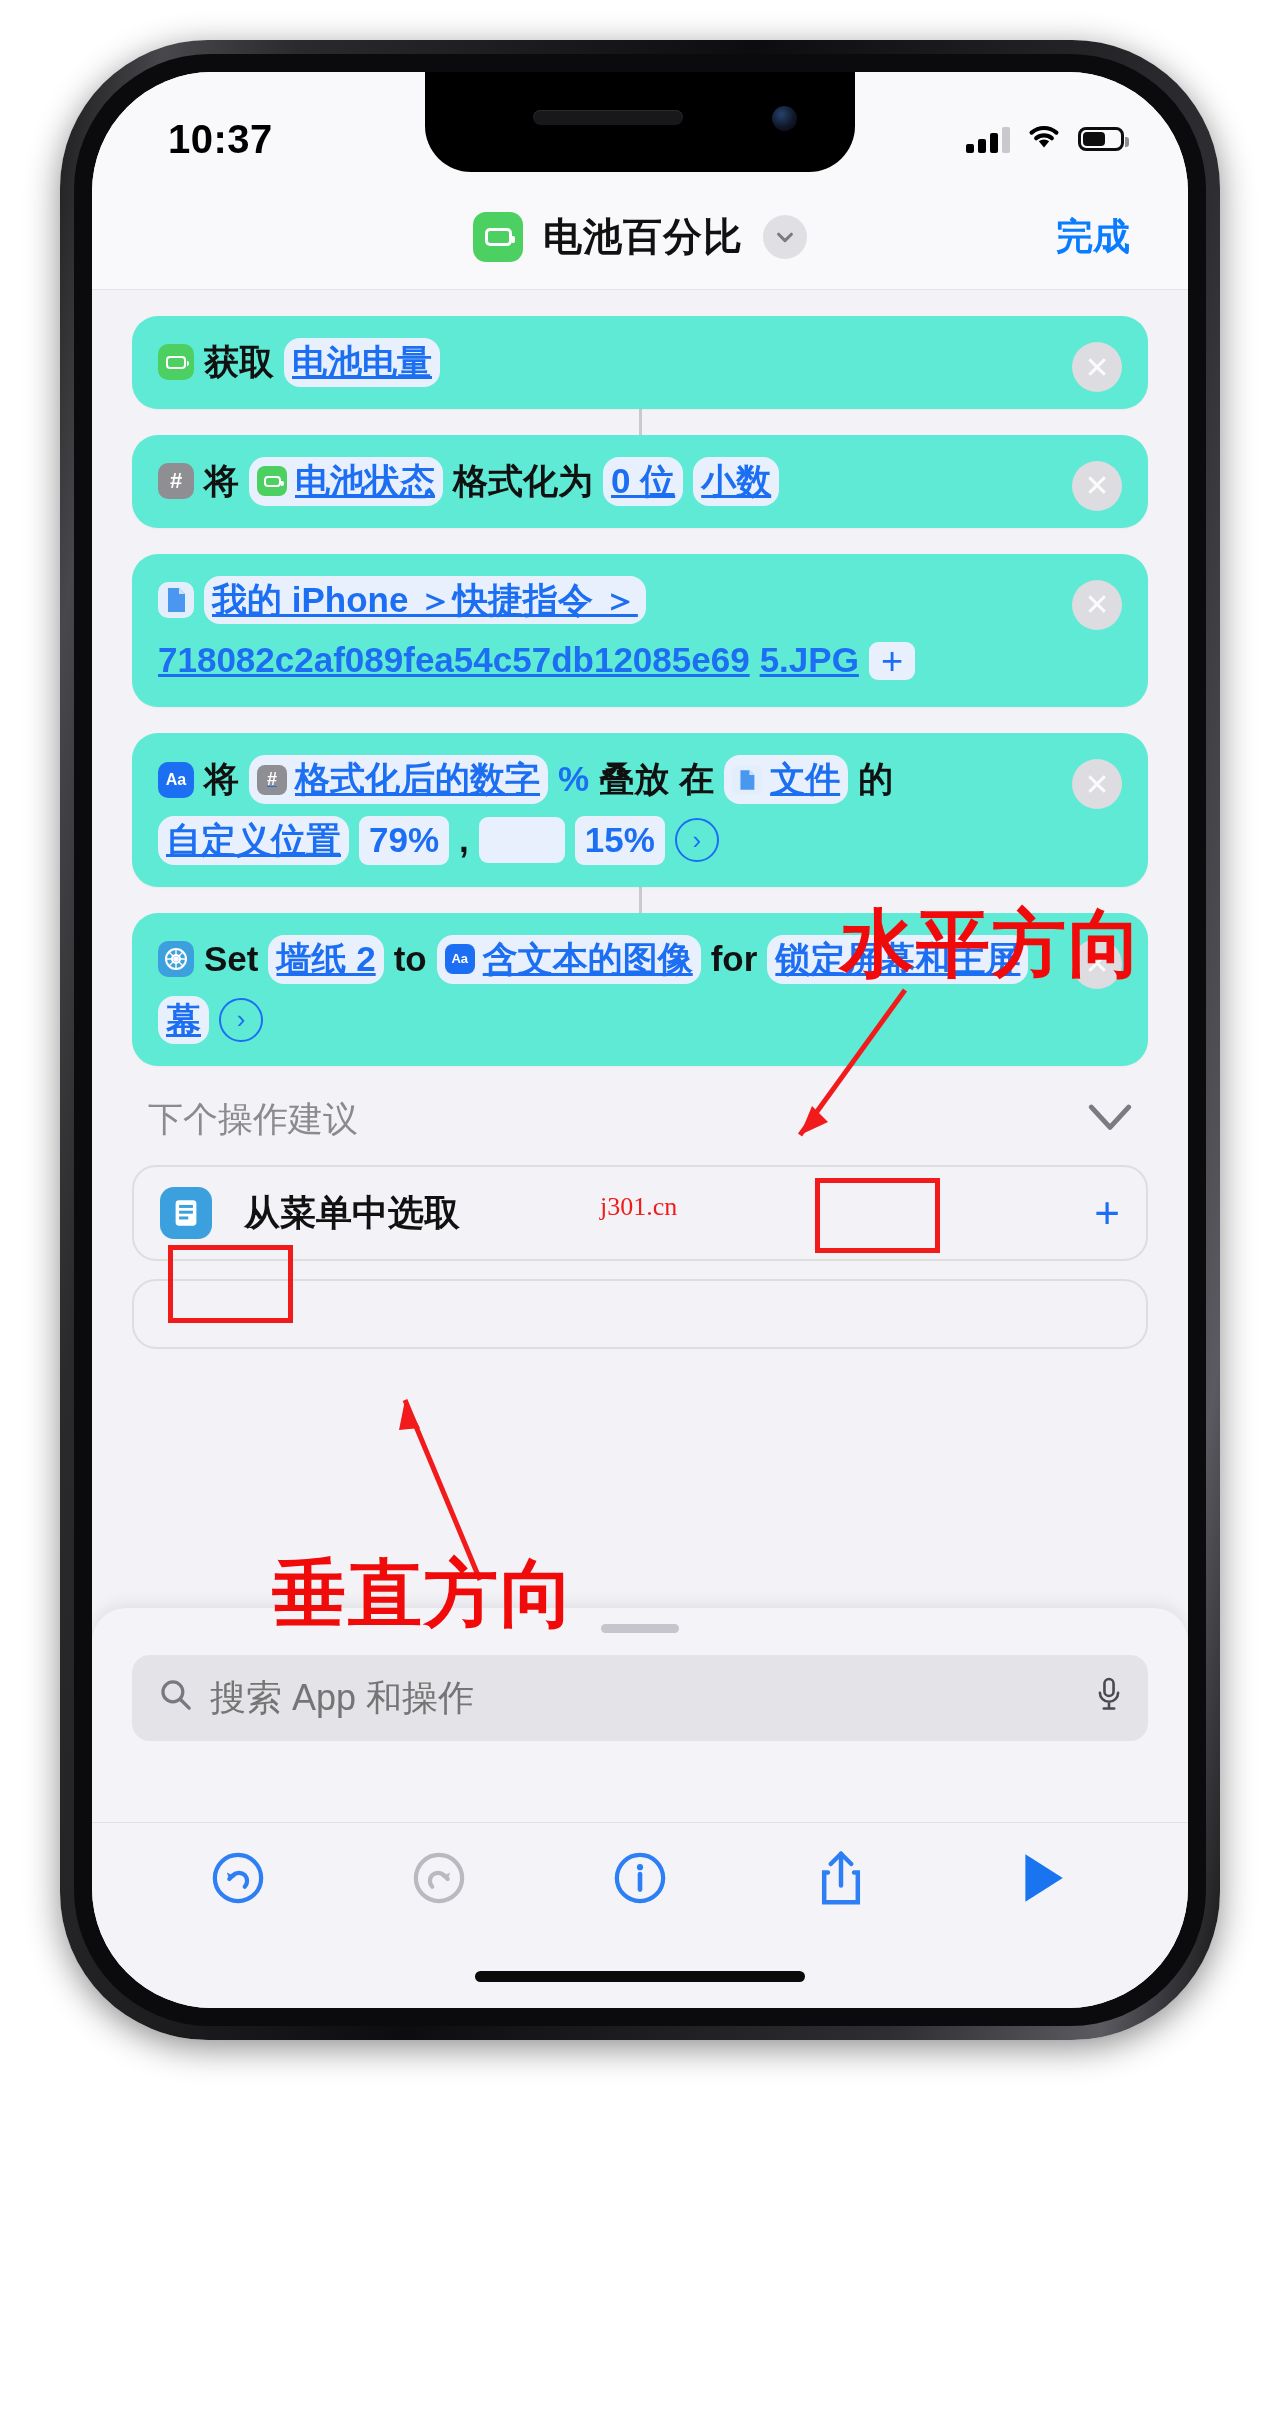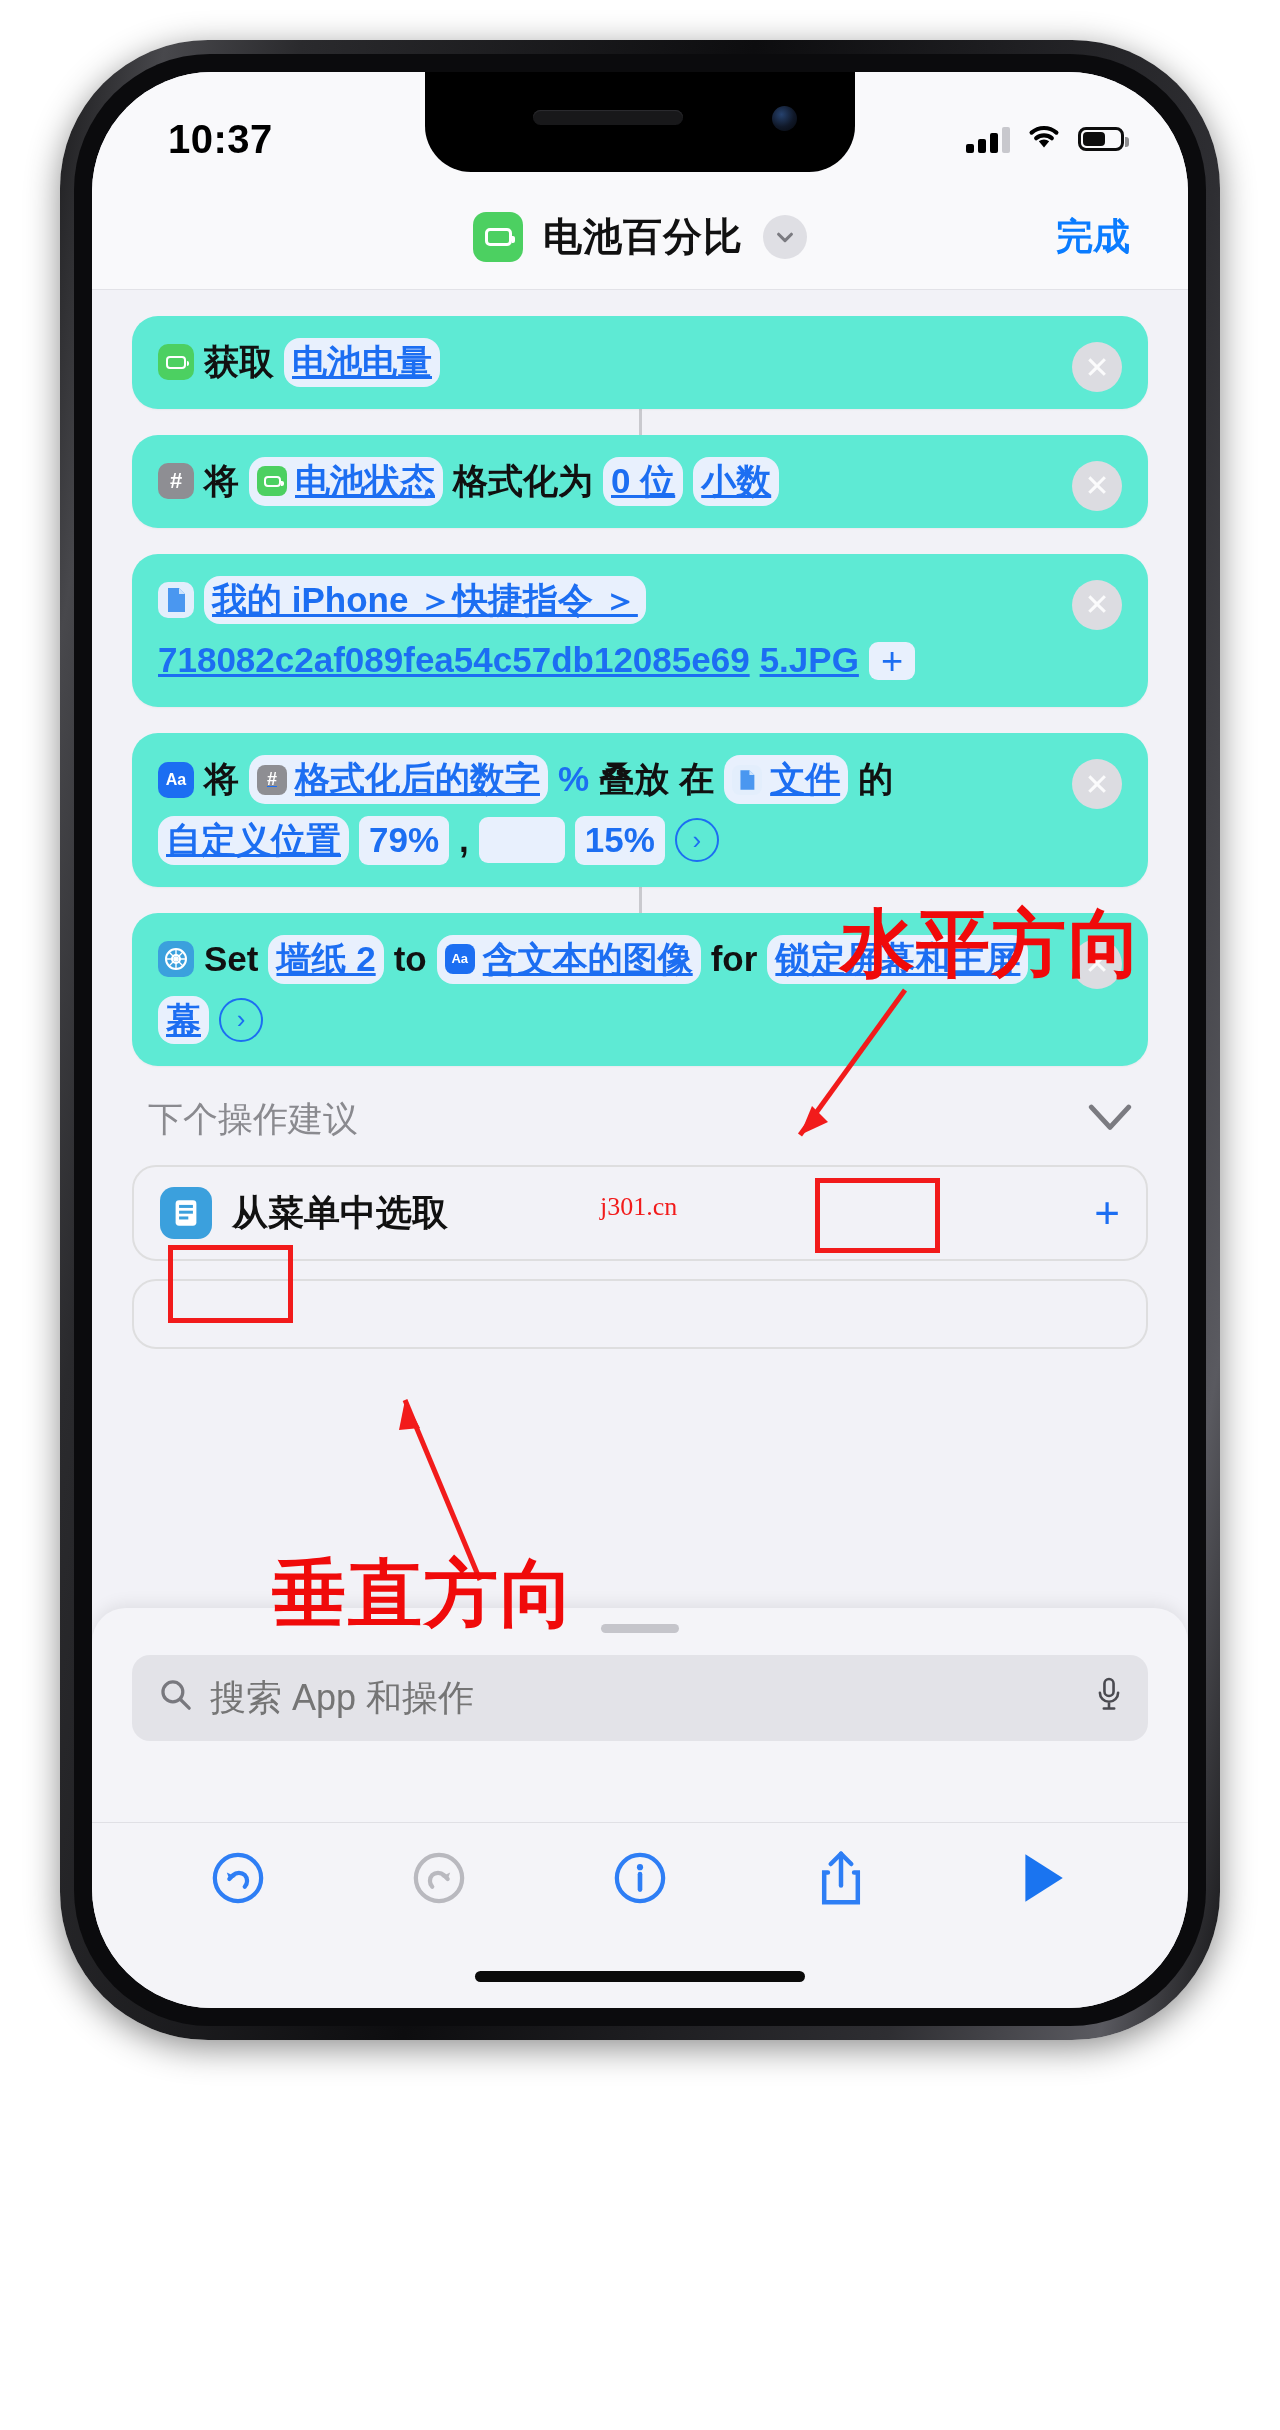--- a/index.html
+++ b/index.html
@@ -143,21 +143,21 @@
   
   .sugg-head{
     display:flex;align-items:center;justify-content:space-between;
     padding:30px 16px 22px 16px;
   }
   .sugg-head .t{font-size:35px;color:#8a8a8f;font-weight:500;}
   .sugg-row{
     background:#f2f2f7;border:2px solid #dededf;border-radius:24px;
     display:flex;align-items:center;gap:20px;padding:20px 26px;margin-bottom:18px;
   }
-  .sugg-row .lbl{font-size:36px;font-weight:700;color:#111;flex:1;}
+  .sugg-row .lbl{font-size:36px;font-weight:700;color:#111;flex:1;margin-left:12px;}
   .sugg-row .plus{font-size:44px;color:#1c6ef2;font-weight:300;line-height:.7;}
   .ico-md{width:52px;height:52px;border-radius:14px;display:flex;align-items:center;justify-content:center;flex:none;}
   .ico-menu{background:#3ba0dd;}
 
   
   .sheet{
     position:absolute;left:0;right:0;bottom:0;height:400px;z-index:18;
     background:#f4f4f8;border-top-left-radius:34px;border-top-right-radius:34px;
     box-shadow:0 -4px 16px rgba(0,0,0,.08);
   }

